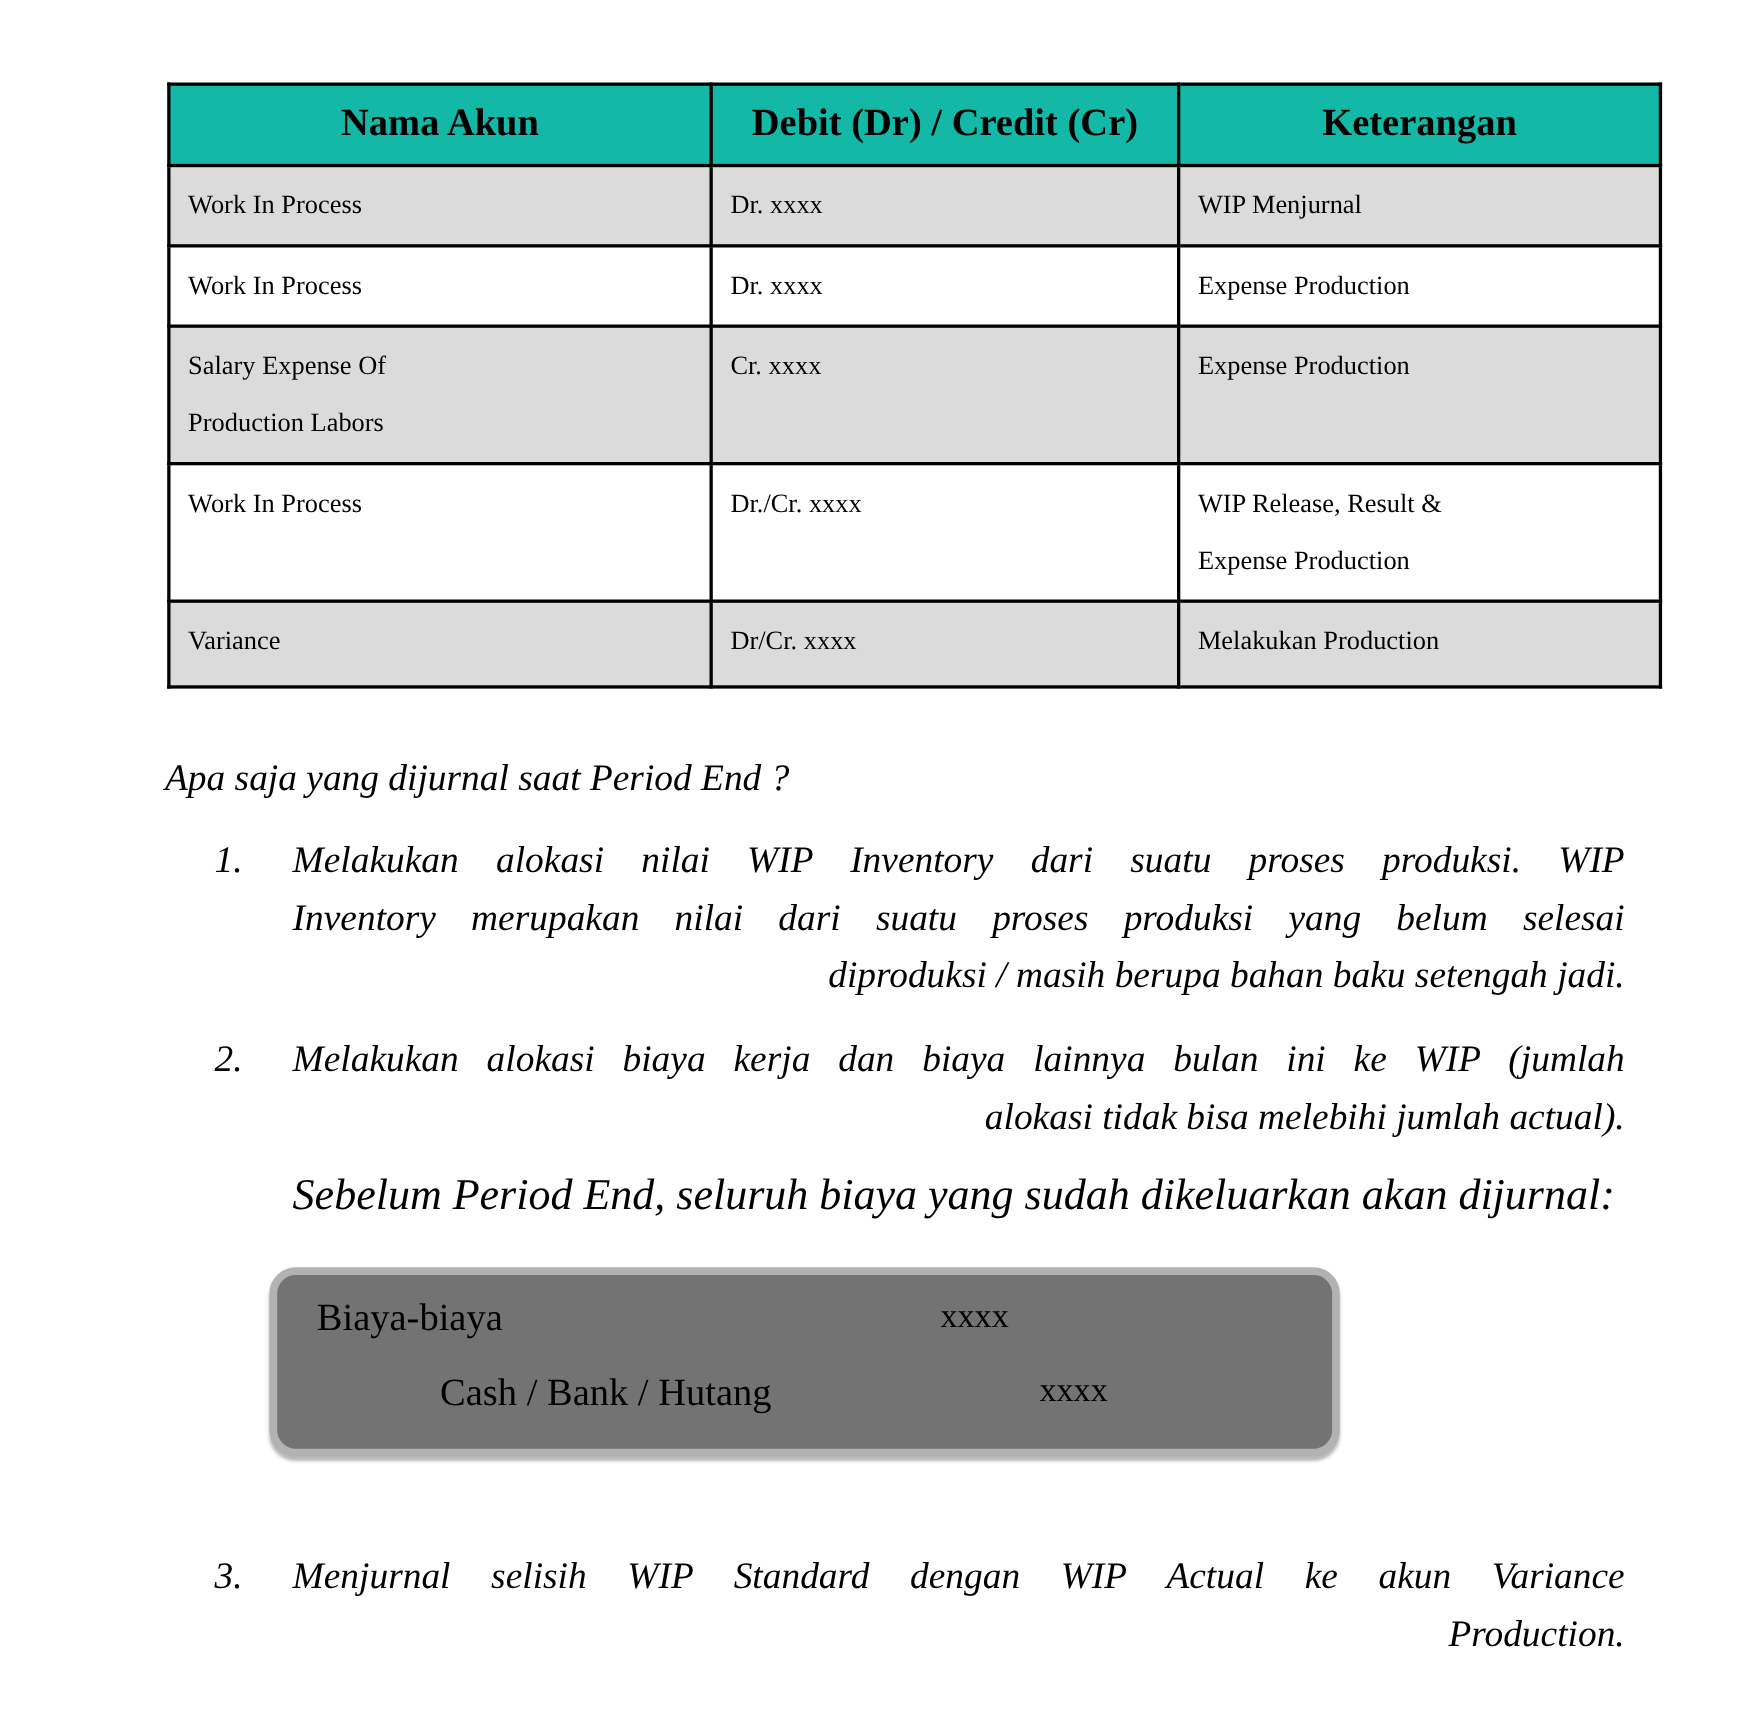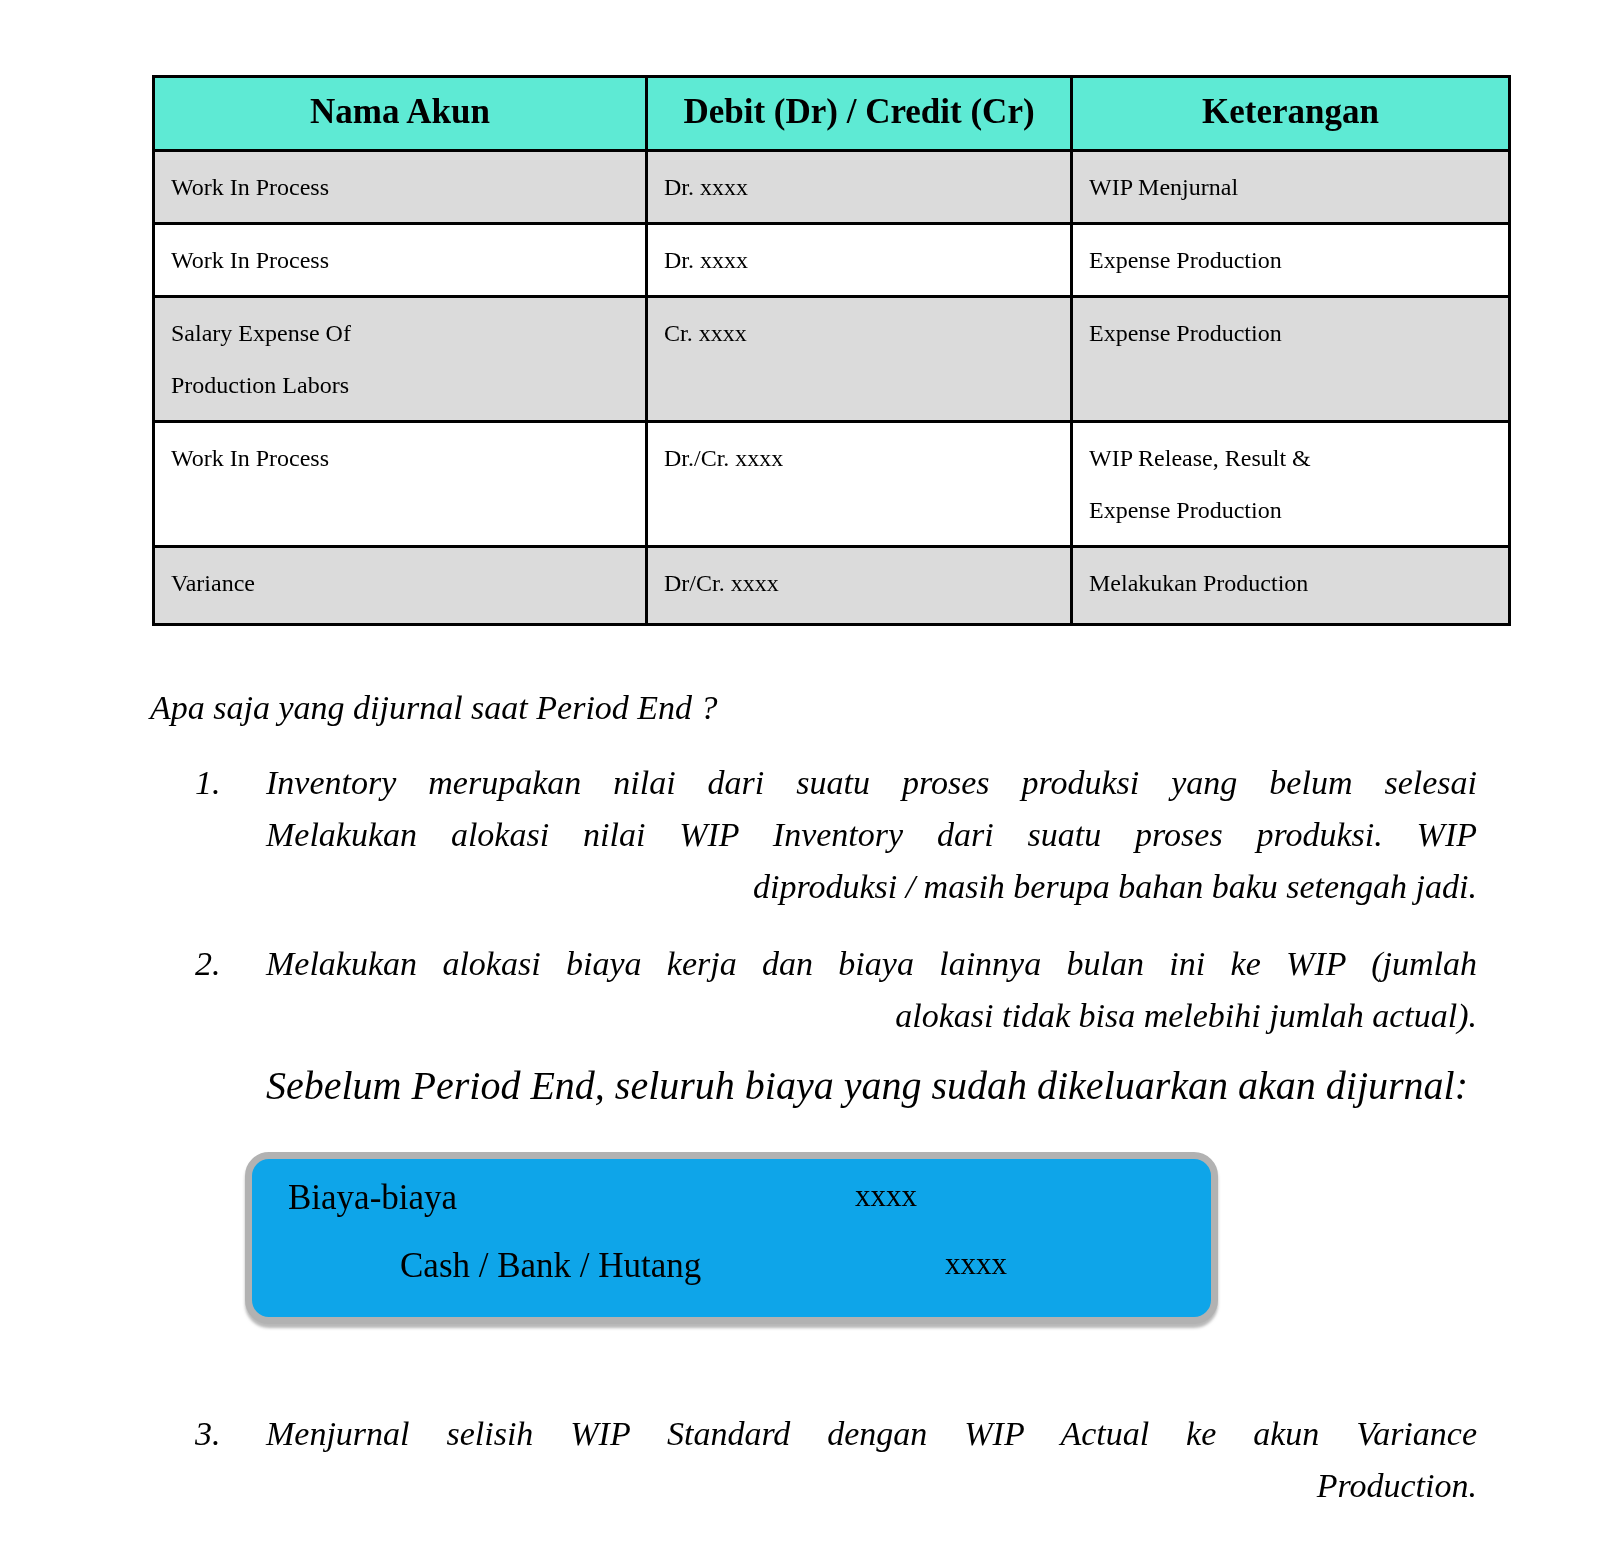--- a/index.html
+++ b/index.html
@@ -22,21 +22,21 @@
     border: 3px solid #000000;
     vertical-align: top;
     font-size: 24px;
     line-height: 52px;
   }
   .doc-table th {
     font-size: 35px;
     font-weight: bold;
     padding: 8px 4px 8px 4px;
     height: 74px;
-    background: #5eead4;
+    background: #14b8a6;
   }
   .doc-table td { padding: 9px 10px 9px 16px; }
   tr.shaded td { background: #dbdbdb; }
   tr.plain  td { background: #ffffff; }
   tr.r1 { height: 73px; }
   tr.r2 { height: 72px; }
   tr.r3 { height: 120px; }
   tr.r4 { height: 123px; }
   tr.r5 { height: 78px; }
 
@@ -60,21 +60,21 @@
   .note-line {
     position: absolute; left: 266px; top: 1060px;
     font-style: italic; font-size: 40px; line-height: 52px;
     white-space: nowrap;
   }
 
   
   .journal-box {
     position: absolute; left: 245px; top: 1152px;
     width: 973px; height: 172px;
-    background: #0ea5e9;
+    background: #737373;
     border: 7px solid #b2b2b2;
     border-radius: 24px;
     box-shadow: 0 4px 3px rgba(125,125,125,0.55);
   }
   .journal-box .jb-account { position: absolute; font-size: 35px; white-space: nowrap; }
   .journal-box .jb-amount  { position: absolute; font-size: 31px; white-space: nowrap; }
   #jb-acc-0 { left: 36px;  top: 19px; }
   #jb-amt-0 { left: 603px; top: 19px; }
   #jb-acc-1 { left: 148px; top: 87px; }
   #jb-amt-1 { left: 693px; top: 87px; }
@@ -149,22 +149,22 @@
         </td>
     </tr>
   </tbody>
 </table>
 
 <div class="intro">Apa saja yang dijurnal saat Period End ?</div>
 
 <div class="list-item" id="item-1">
   <span class="num">1.</span>
   <div class="lines">
+    <div class="jline">Melakukan alokasi nilai WIP Inventory dari suatu proses produksi. WIP</div>
     <div class="jline">Inventory merupakan nilai dari suatu proses produksi yang belum selesai</div>
-    <div class="jline">Melakukan alokasi nilai WIP Inventory dari suatu proses produksi. WIP</div>
     <div class="jlast">diproduksi / masih berupa bahan baku setengah jadi.</div>
   </div>
 </div>
 
 <div class="list-item" id="item-2">
   <span class="num">2.</span>
   <div class="lines">
     <div class="jline">Melakukan alokasi biaya kerja dan biaya lainnya bulan ini ke WIP (jumlah</div>
     <div class="jlast">alokasi tidak bisa melebihi jumlah actual).</div>
   </div>

